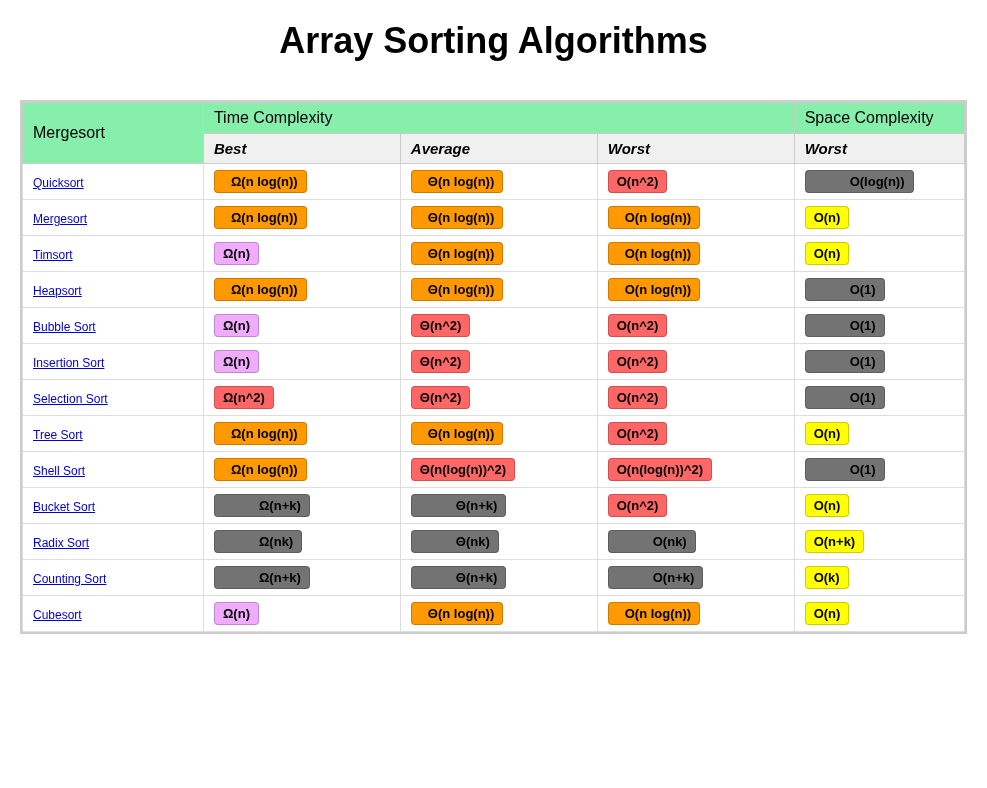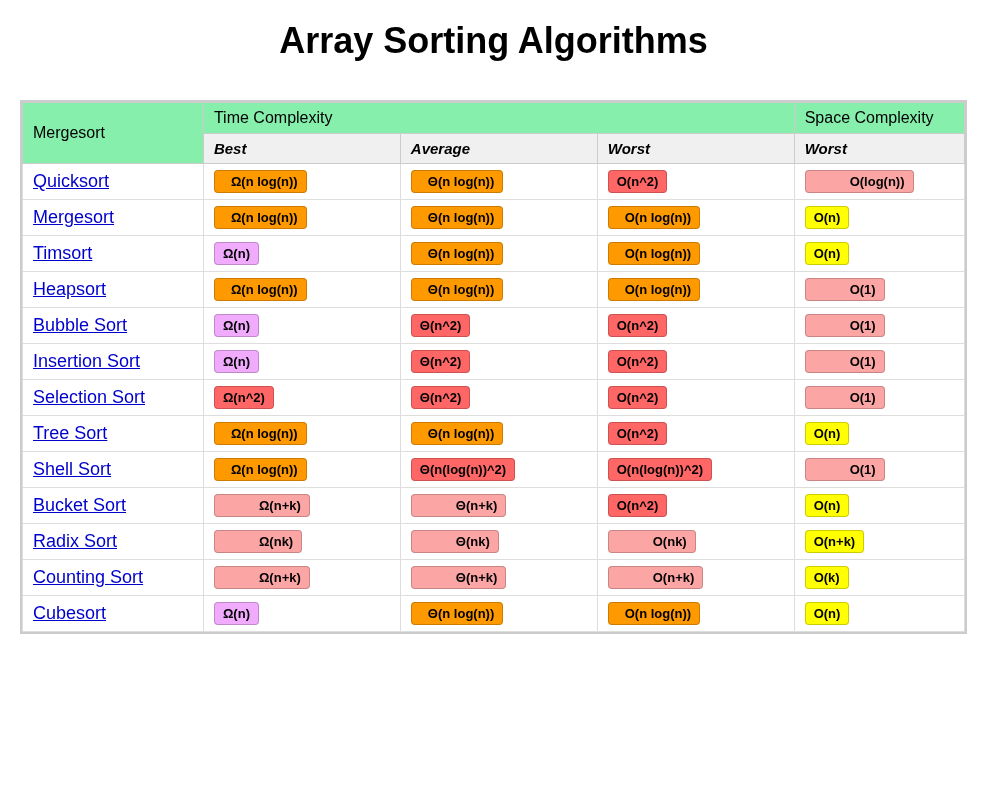--- a/index.html
+++ b/index.html
@@ -40,33 +40,33 @@
     }
     .header-sub th {
       background: #f0f0f0;
       font-weight: bold;
       font-size: 15px;
       font-style: italic;
     }
     .algo-name {
       color: #0000cc;
       text-decoration: underline;
-      font-size: 18px;
+      font-size: 12px;
       white-space: nowrap;
     }
     .badge {
       display: inline-block;
       padding: 3px 8px;
       border-radius: 4px;
       font-size: 13px;
       font-weight: bold;
       border: 1.5px solid rgba(0,0,0,0.2);
       white-space: nowrap;
     }
-    .green { background: #fca5a5; color: #000; padding-left: 44px; }
+    .green { background: #737373; color: #000; padding-left: 44px; }
     .yellow-green { background: #f0abfc; color: #000; }
     .orange { background: #ff9900; color: #000; padding-left: 16px; }
     .red { background: #ff6666; color: #000; }
     .yellow { background: #ffff00; color: #000; }
     tbody tr:nth-child(odd) { background: #fff; }
     tbody tr:nth-child(even) { background: #fff; }
     tbody tr td { border: 1px solid #ddd; }
   </style>
 </head>
 <body>

